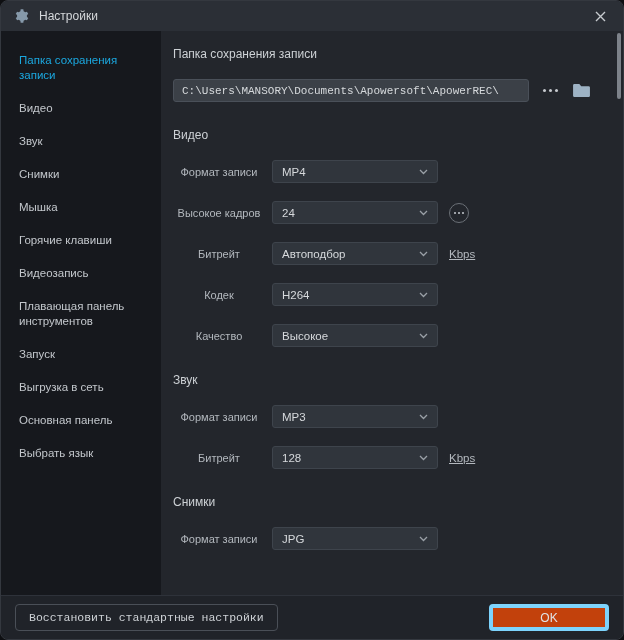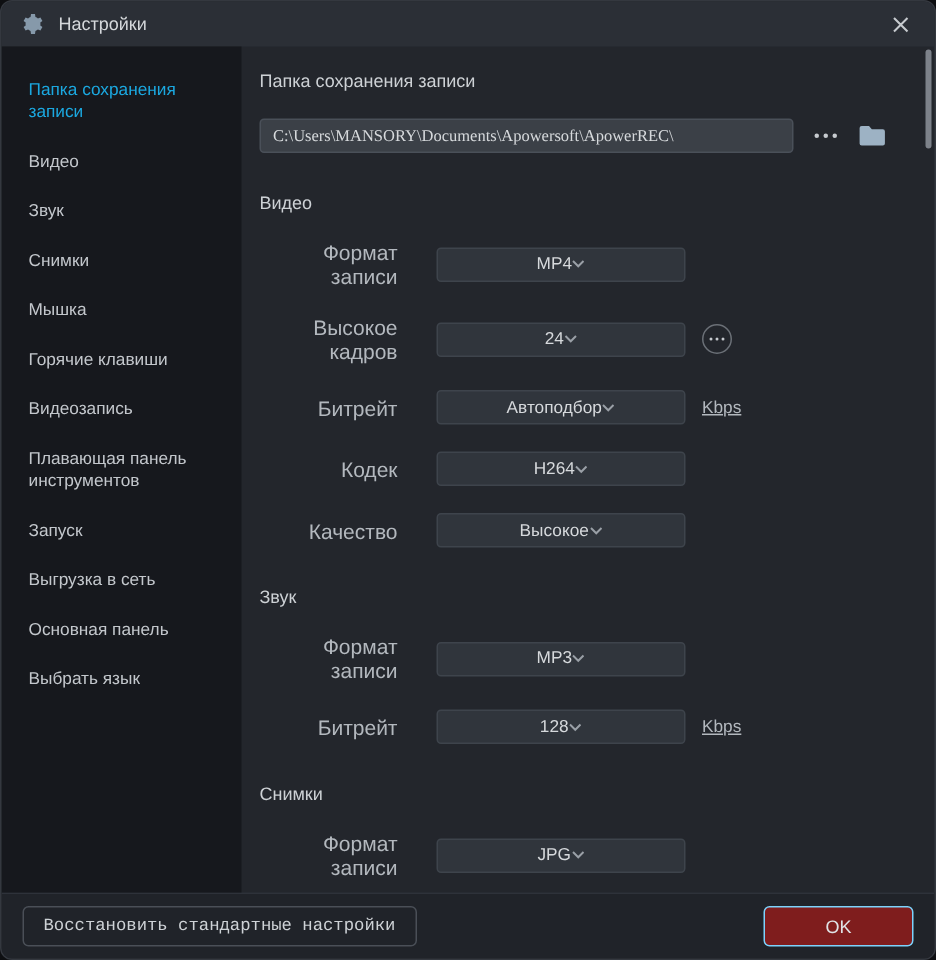--- a/index.html
+++ b/index.html
@@ -46,41 +46,41 @@
   .content {
     flex: 1; min-width: 0;
     padding: 16px 24px 0 12px;
     overflow: hidden;
   }
   .section-title { color: #cdd1d5; font-size: 12px; }
   .section { margin-top: 26px; }
   .section.first { margin-top: 0; }
   .row { display: flex; align-items: center; margin-top: 18px; }
   .row-label {
-    width: 92px; flex: 0 0 auto; text-align: right;
-    margin-right: 26px; color: #b3b8be; font-size: 14px;
+    width: 92px; flex: 0 0 auto; text-align: center;
+    margin-right: 7px; color: #b3b8be; font-size: 11px;
   }
   .path-input {
     width: 356px; height: 23px;
     background: #3b4047; border: 1px solid #4a5059; border-radius: 3px;
     color: #d6d9dc; font-size: 11px; padding: 0 8px;
-    font-family: Liberation Serif, serif;
+    font-family: Liberation Mono, monospace;
     outline: none;
   }
   .more-dots {
     margin-left: 12px; display: flex; gap: 3px; align-items: center;
     cursor: pointer; padding: 4px 2px;
   }
   .more-dots i { width: 3px; height: 3px; border-radius: 50%; background: #c6cacf; display: block; }
   .folder-btn { margin-left: 12px; cursor: pointer; display: flex; align-items: center; }
   .select {
     width: 166px; height: 23px;
     background: #30353c; border: 1px solid #3e444c; border-radius: 3px;
     color: #d6d9dc; font-size: 11.5px;
-    display: flex; align-items: center; justify-content: center;
+    display: flex; align-items: center; justify-content: space-between;
     padding: 0 9px; cursor: pointer; flex: 0 0 auto;
   }
   .suffix { margin-left: 11px; color: #b3b8be; font-size: 11.5px; text-decoration: underline; }
   .circle-more {
     width: 20px; height: 20px; margin-left: 11px;
     border: 1px solid #6b7077; border-radius: 50%;
     display: flex; align-items: center; justify-content: center; gap: 2px;
     cursor: pointer; flex: 0 0 auto;
   }
   .circle-more i { width: 2px; height: 2px; border-radius: 50%; background: #c6cacf; display: block; }
@@ -102,23 +102,23 @@
   }
   .restore-btn {
     height: 27px; padding: 0 13px;
     background: transparent;
     border: 1px solid #4a4f57; border-radius: 4px;
     color: #ced2d6; font-size: 11.5px;
     font-family: Liberation Mono, monospace;
     cursor: pointer;
   }
   .ok-btn {
-    margin-left: auto; width: 100px; height: 27px;
-    background: #7f1d1d;
-    border: 1px solid #7dd3fc; border-radius: 4px;
+    margin-left: auto; width: 120px; height: 27px;
+    background: #c2410c;
+    border: 4px solid #7dd3fc; border-radius: 4px;
     color: #e0e3e6; font-size: 12px;
     font-family: "Liberation Sans", sans-serif;
     cursor: pointer;
   }
 </style>
 </head>
 <body>
 
 <div class="window">
 

